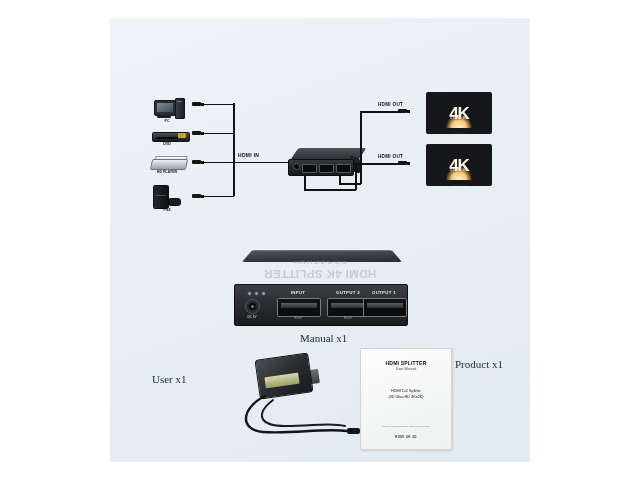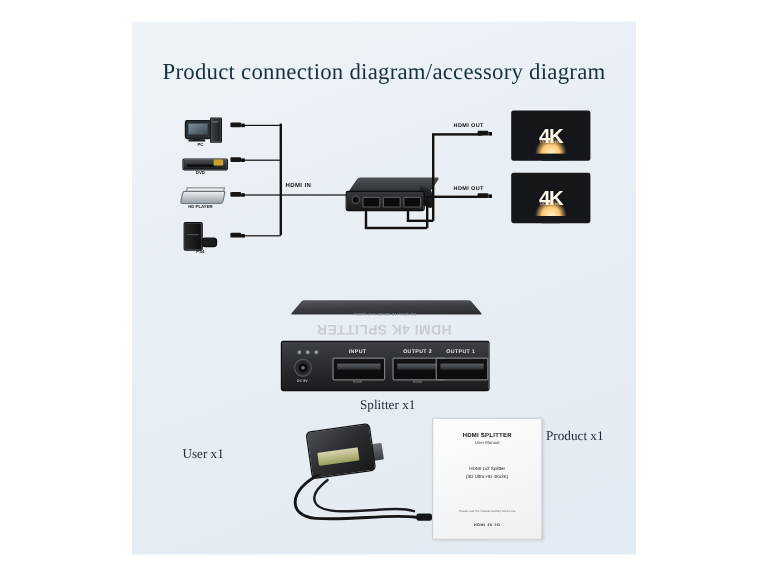--- a/index.html
+++ b/index.html
@@ -177,21 +177,20 @@
   #mn-t4{position:absolute;left:0;right:0;top:46px;text-align:center;font-size:3.8px;color:#222;}
   #mn-t5{position:absolute;left:0;right:0;top:76px;text-align:center;font-size:2.4px;color:#777;}
   #mn-logos{position:absolute;left:0;right:0;top:86px;text-align:center;font-size:3px;color:#333;font-weight:bold;letter-spacing:.5px;}
 </style>
 </head>
 <body>
 
 <div id="page">
   <div id="panel">
 
-    <div id="title">Product connection diagram/accessory diagram</div>
 
     <div id="diagram">
 
       <div class="src" style="left:18px;top:4px;width:46px;height:30px;">
         <div id="pc-mon"></div>
         <div id="pc-stand"></div>
         <div id="pc-base"></div>
         <div id="pc-tower"></div>
         <div class="cap" style="top:25px;">PC</div>
       </div>
@@ -294,21 +293,21 @@
 
         <div class="pr-portlbl" style="left:92px;">OUTPUT 2</div>
         <div class="pr-port" style="left:92px;"></div>
         <div class="pr-portsub" style="left:92px;">HDMI</div>
 
         <div class="pr-portlbl" style="left:128px;">OUTPUT 1</div>
         <div class="pr-port" style="left:128px;"></div>
       </div>
     </div>
 
-    <div class="cap-serif" style="left:190px;top:314px;">Splitter x1</div>
+    <div class="cap-serif" style="left:190px;top:314px;">Manual x1</div>
 
     <div id="power">
       <div id="pw-prongs"></div>
       <div id="pw-brick"></div>
       <div id="pw-label"></div>
 
       <svg width="150" height="100" style="position:absolute;left:0;top:0;">
         <path d="M50 48 C 26 60, 24 82, 48 84 C 78 86, 108 80, 132 83" fill="none" stroke="#131517" stroke-width="2.4" stroke-linecap="round"></path>
         <path d="M58 52 C 40 66, 44 78, 70 78 C 98 78, 116 74, 130 78" fill="none" stroke="#191b1e" stroke-width="2" stroke-linecap="round"></path>
       </svg>

